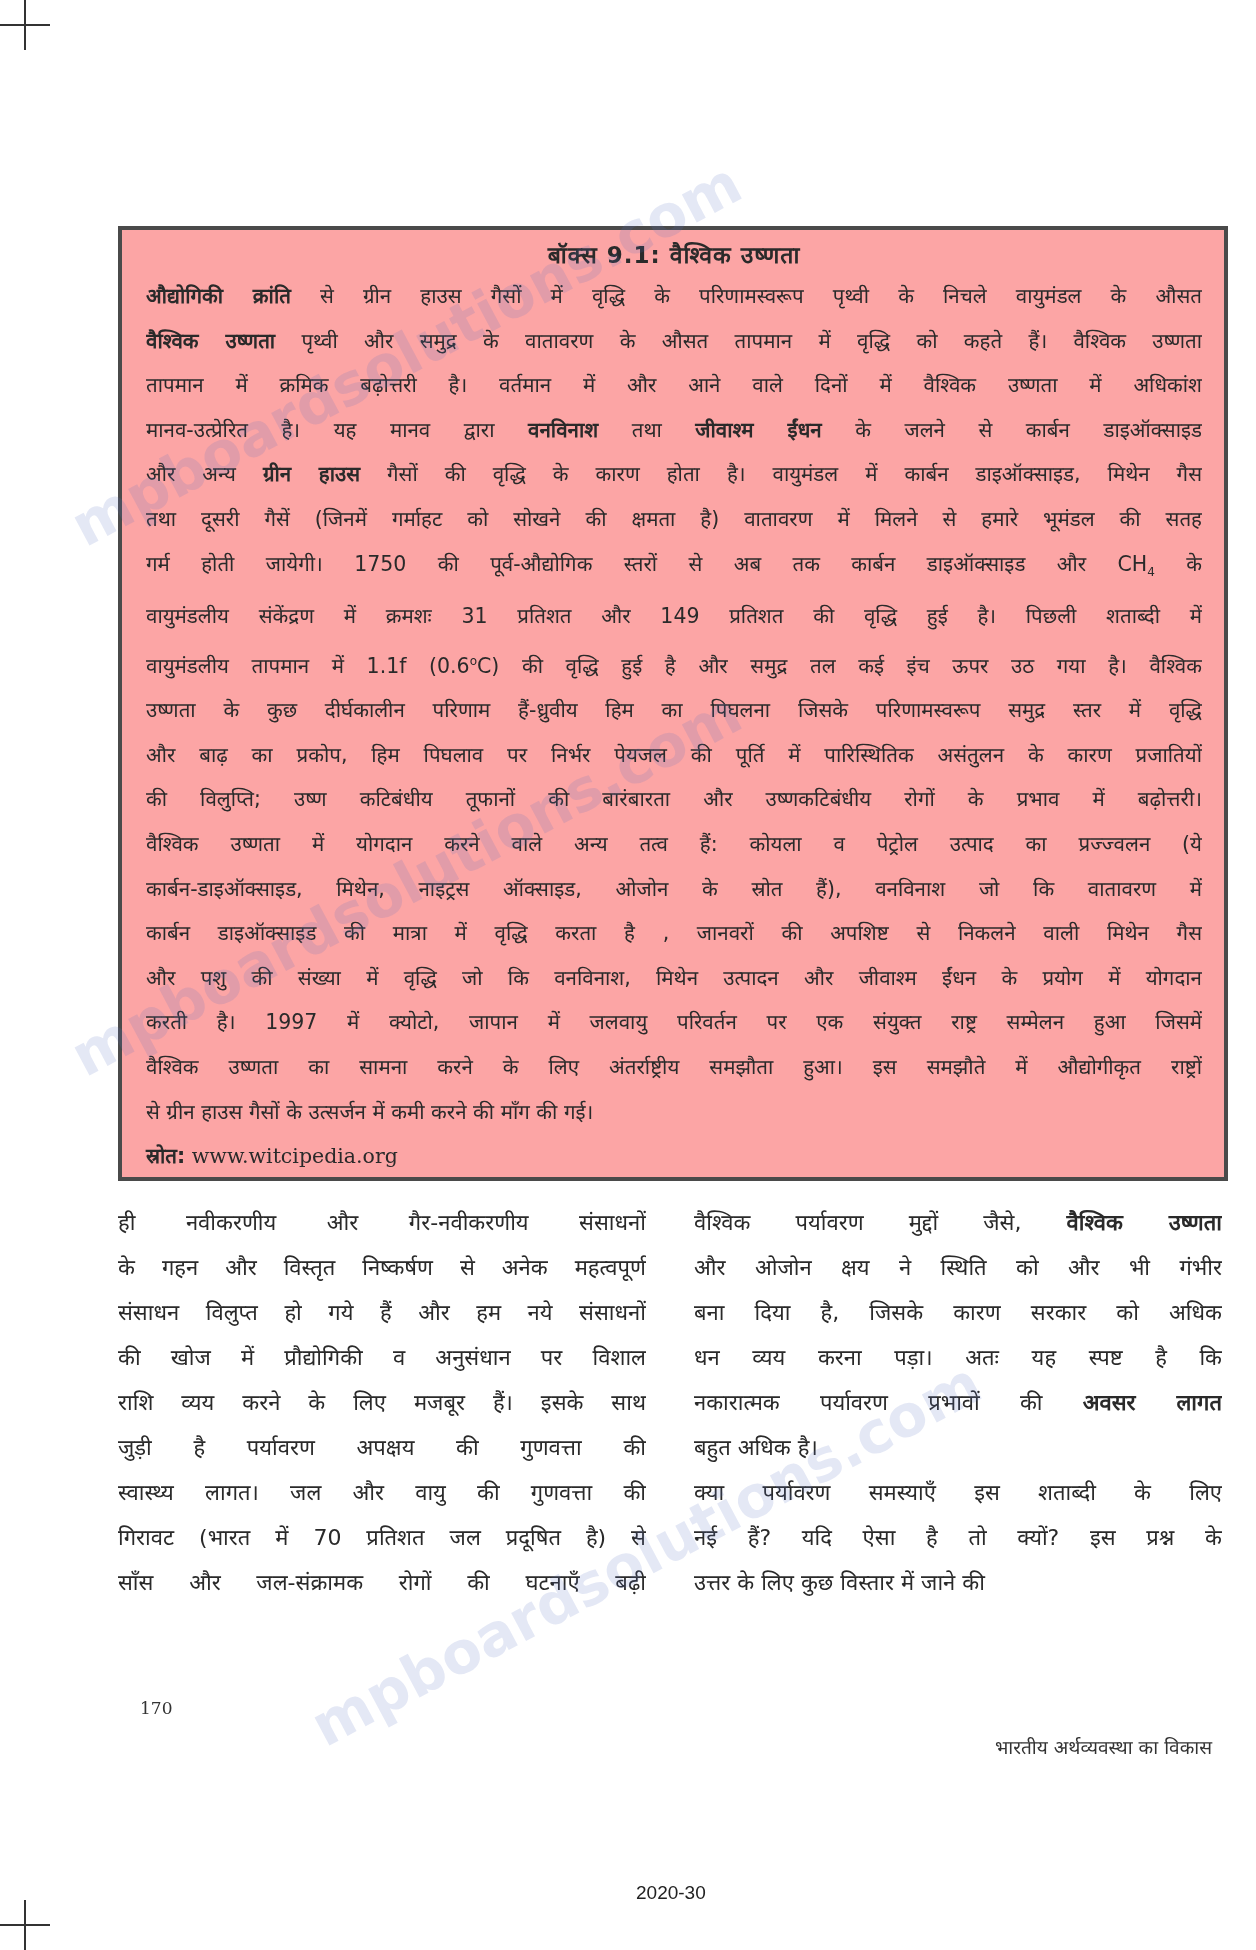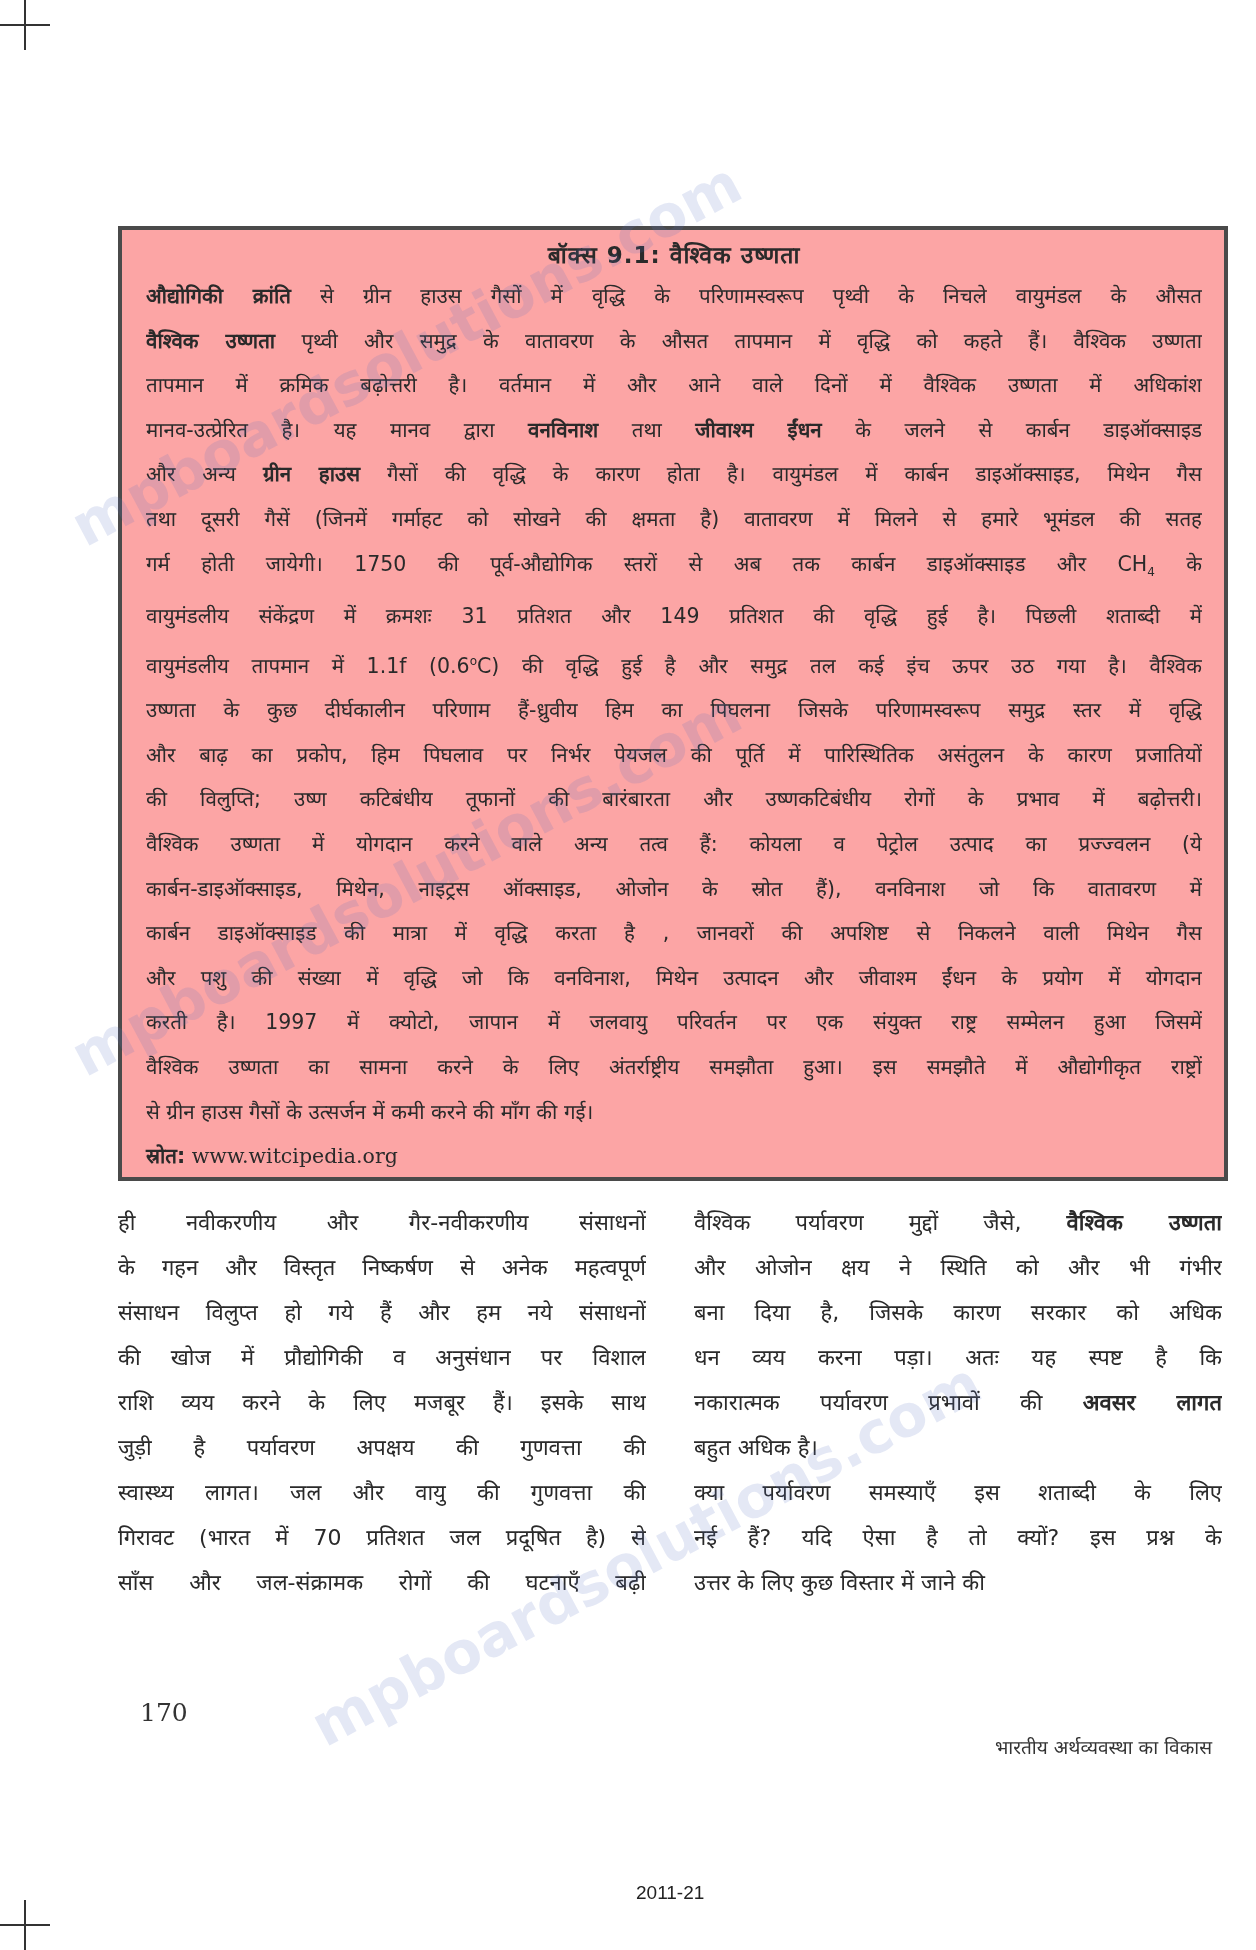--- a/index.html
+++ b/index.html
@@ -31,21 +31,21 @@
   b { font-weight:bold; }
   .col {
     position:absolute; top:1200px; width:528px;
     font-size:22px; line-height:45px;
   }
   .col .ln { display:block; text-align:justify; text-align-last:justify; white-space:nowrap; overflow:hidden; }
   .col .ln.last { text-align-last:left; }
   .col .ln.indent { padding-left:42px; }
   .col-left { left:118px; }
   .col-right { left:694px; }
-  .page-number { position:absolute; left:140px; top:1698px; font-family:"DejaVu Serif", serif; font-size:25px; color:#333; }
+  .page-number { position:absolute; left:140px; top:1698px; font-family:"DejaVu Serif", serif; font-size:17px; color:#333; }
   .running-title { position:absolute; right:44px; top:1698px; font-size:19px; color:#333;margin-top:36px; }
   .edition { position:absolute; left:636px; top:1882px; font-family:"Liberation Sans", sans-serif; font-size:19px; color:#222; }
   .watermark {
     position:absolute; font-family:"DejaVu Sans", sans-serif; font-weight:bold; font-size:58px;
     color:rgba(90,110,190,0.16); transform:rotate(-28deg); transform-origin:left top; white-space:nowrap;
     pointer-events:none;
   }
   .wm1 { left:60px; top:500px; }
   .wm2 { left:60px; top:1030px; }
   .wm3 { left:300px; top:1700px; }
@@ -105,17 +105,17 @@
     <span class="ln"><span>धन व्यय करना पड़ा। अतः यह स्पष्ट है कि</span></span>
     <span class="ln"><span>नकारात्मक पर्यावरण प्रभावों की </span><b>अवसर लागत</b></span>
     <span class="ln last"><span>बहुत अधिक है।</span></span>
     <span class="ln"><span>क्या पर्यावरण समस्याएँ इस शताब्दी के लिए</span></span>
     <span class="ln"><span>नई हैं? यदि ऐसा है तो क्यों? इस प्रश्न के</span></span>
     <span class="ln last"><span>उत्तर के लिए कुछ विस्तार में जाने की</span></span>
   </div>
 
 <div class="page-number">170</div>
 <div class="running-title">भारतीय अर्थव्यवस्था का विकास</div>
-<div class="edition">2011-21</div>
+<div class="edition">2020-30</div>
 
 <div class="watermark wm1">mpboardsolutions.com</div>
 <div class="watermark wm2">mpboardsolutions.com</div>
 <div class="watermark wm3">mpboardsolutions.com</div>
 
 </body></html>

